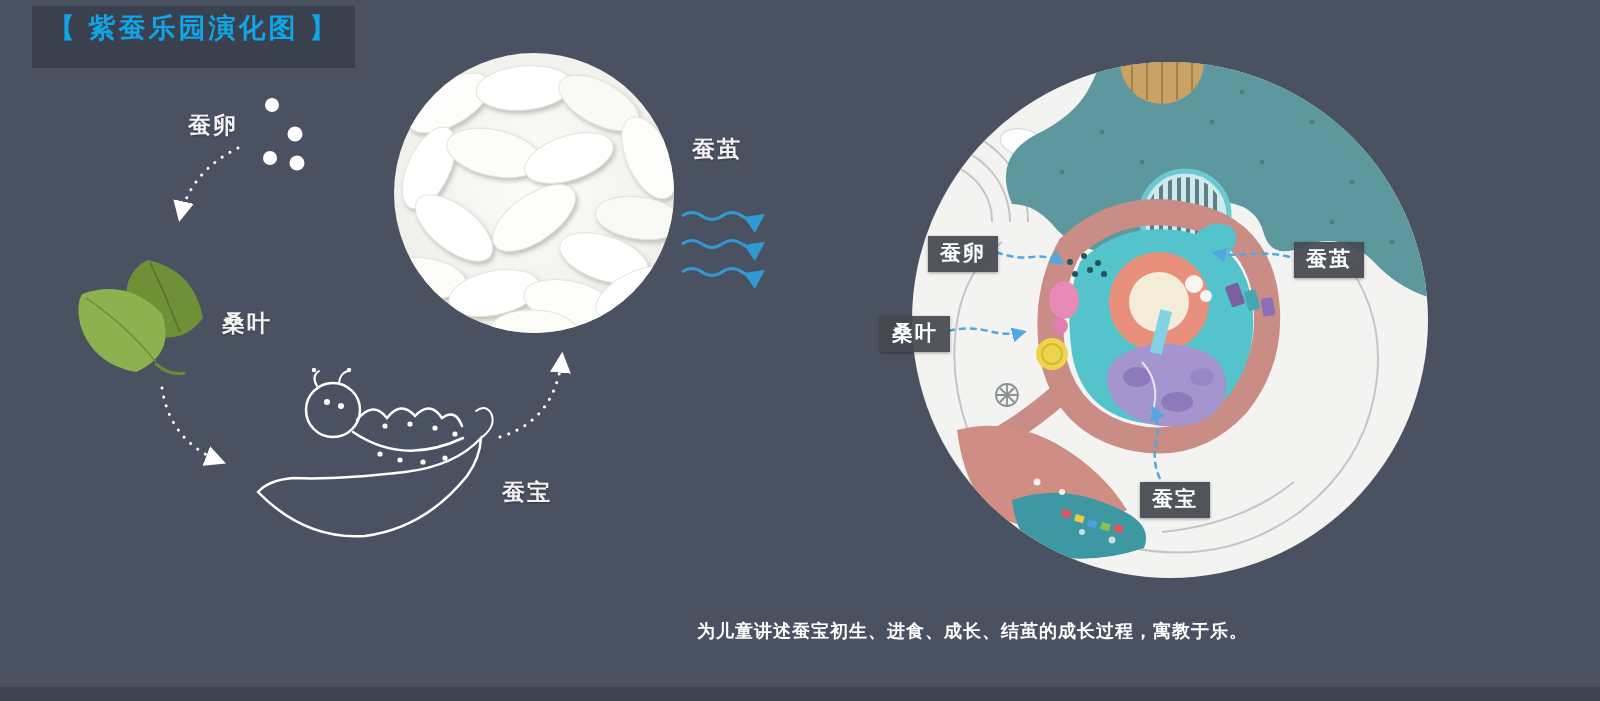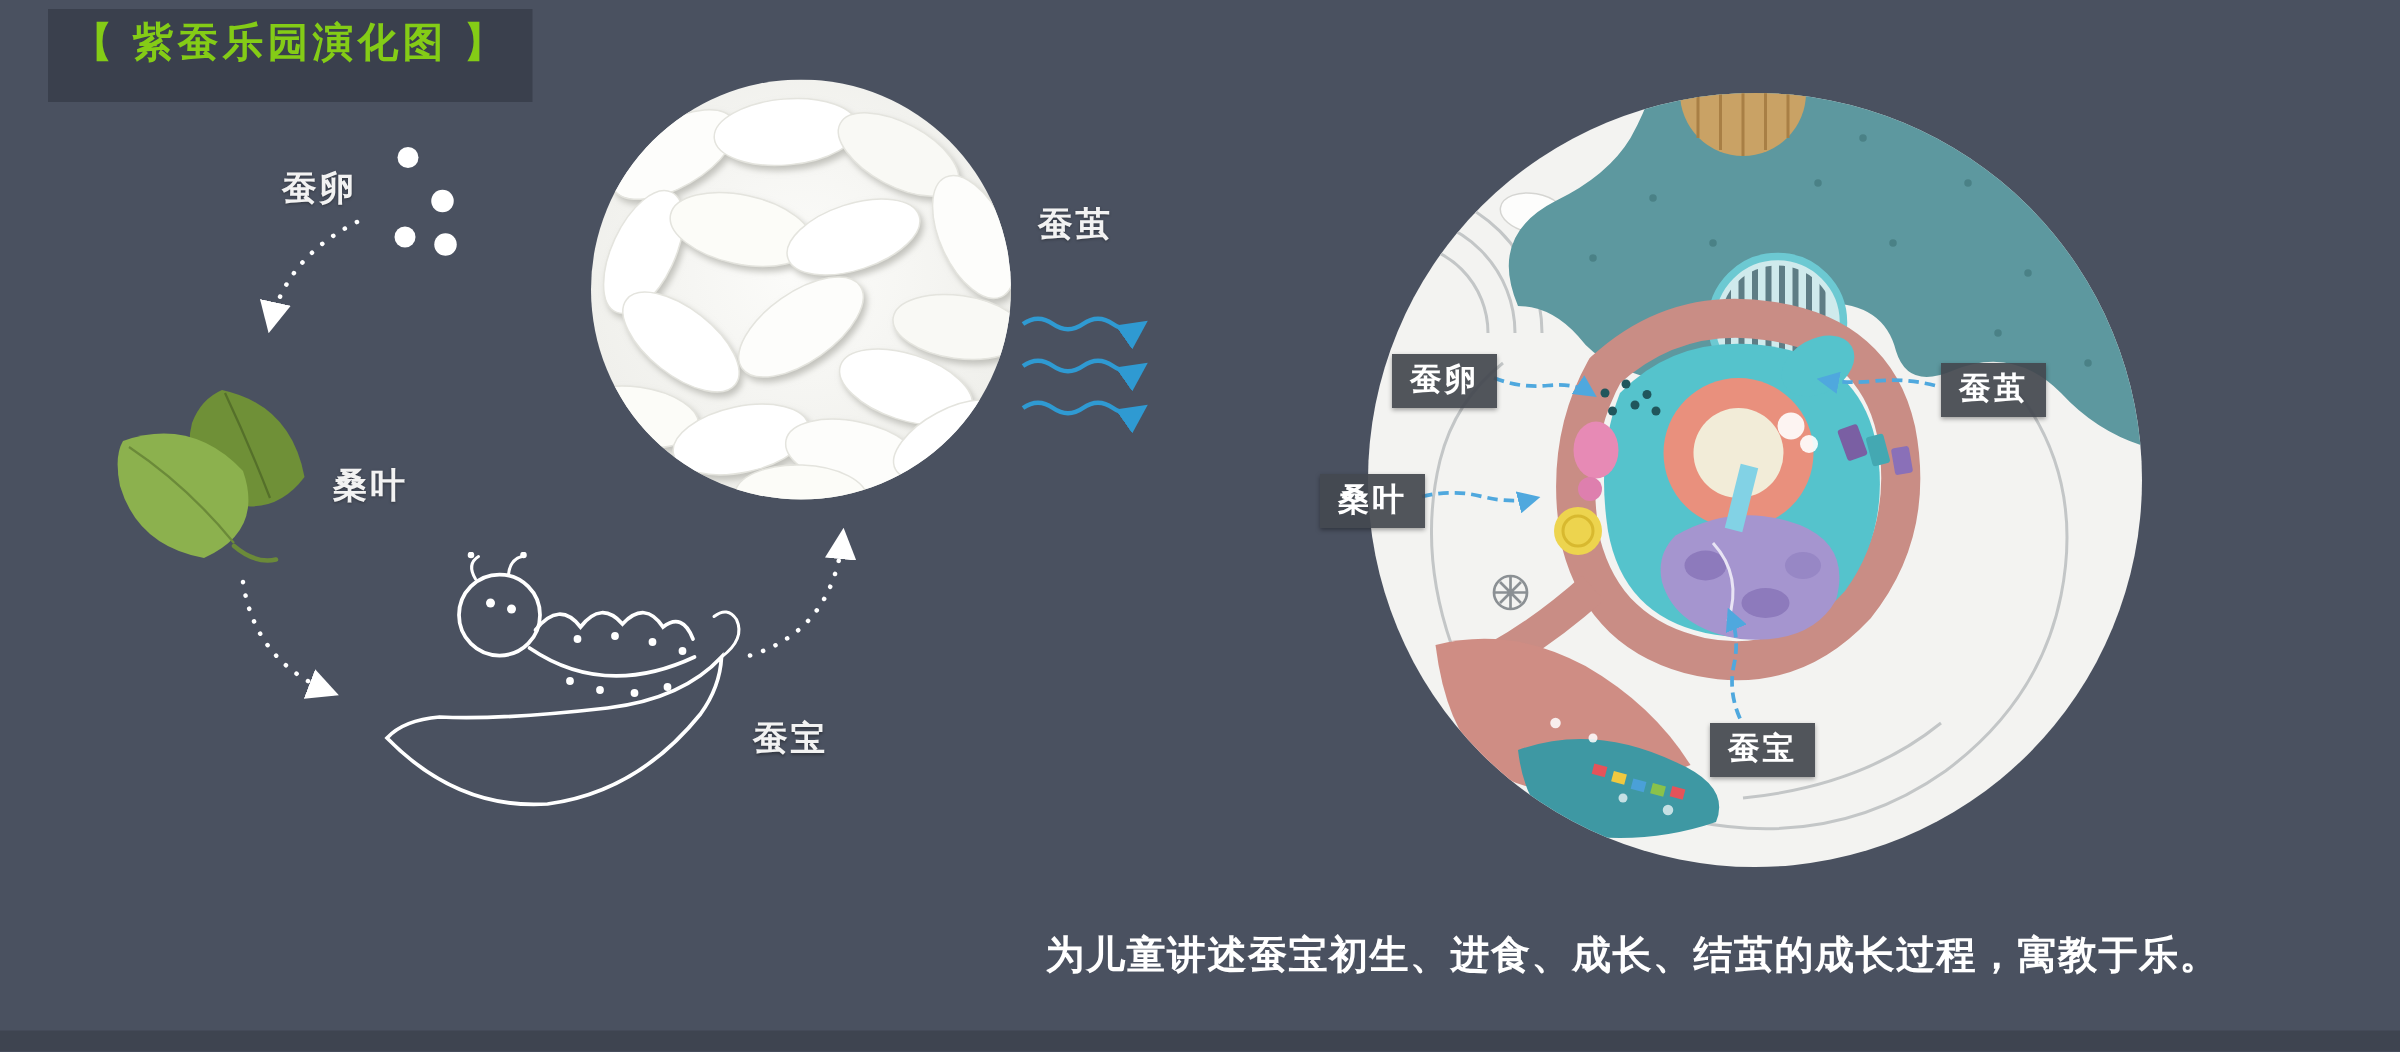--- a/index.html
+++ b/index.html
@@ -6,40 +6,40 @@
   html,body { width:1600px; height:701px; }
   body {
     position:relative;
     background:#4a5160;
     overflow:hidden;
     font-family:"Liberation Sans", sans-serif;
   }
   .abs { position:absolute; }
   .title-box {
     position:absolute; left:32px; top:6px;
-    background:#3a404d; color:#84cc16;
+    background:#3a404d; color:#0ea5e9;
     font-size:27px; font-weight:bold;
     padding:4px 16px 22px 16px; letter-spacing:3px;
   }
   .stage-label {
     position:absolute; color:#f2f2f2;
     font-size:23px; font-weight:bold; letter-spacing:2px;
     text-shadow:0 1px 2px rgba(0,0,0,.35);
   }
   .plan-label {
     position:absolute;
     background:rgba(68,72,80,.93); color:#fff;
     font-size:21px; font-weight:bold; letter-spacing:2px;
     padding:3px 12px 5px 12px;
     box-shadow:0 1px 3px rgba(0,0,0,.35);
     z-index:6;
   }
   .caption {
     position:absolute; left:697px; top:619px;
-    color:#ffffff; font-size:26px; font-weight:bold; letter-spacing:1px;
+    color:#ffffff; font-size:18px; font-weight:bold; letter-spacing:1px;
     z-index:6;
   }
   .bottom-bar {
     position:absolute; left:0; right:0; bottom:0; height:14px;
     background:#3e4450; z-index:7;
   }
   svg { display:block; }
   .overlay { z-index:5; pointer-events:none; }
 </style>
 </head>

